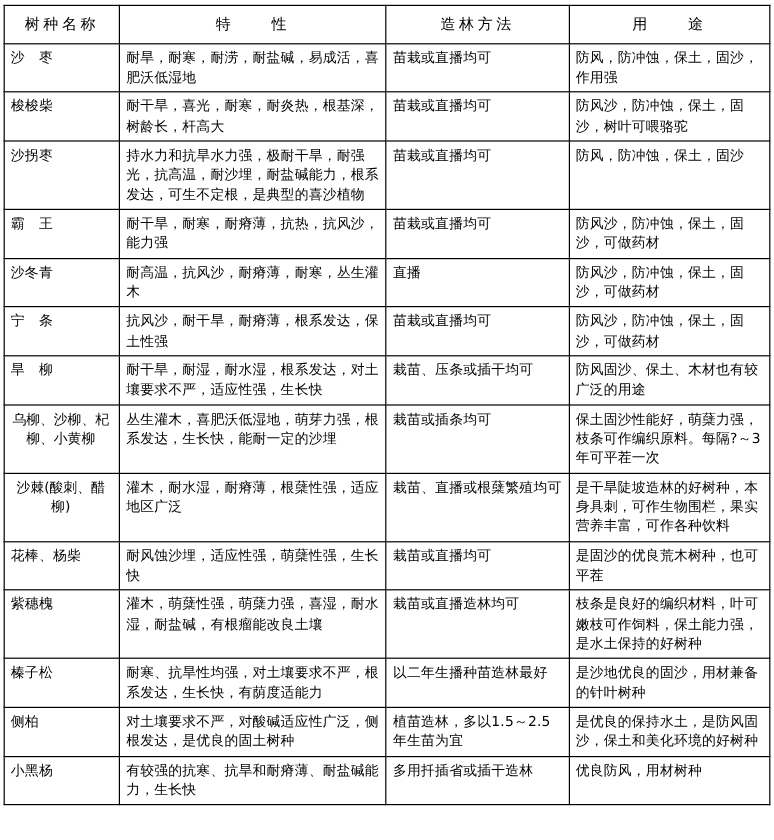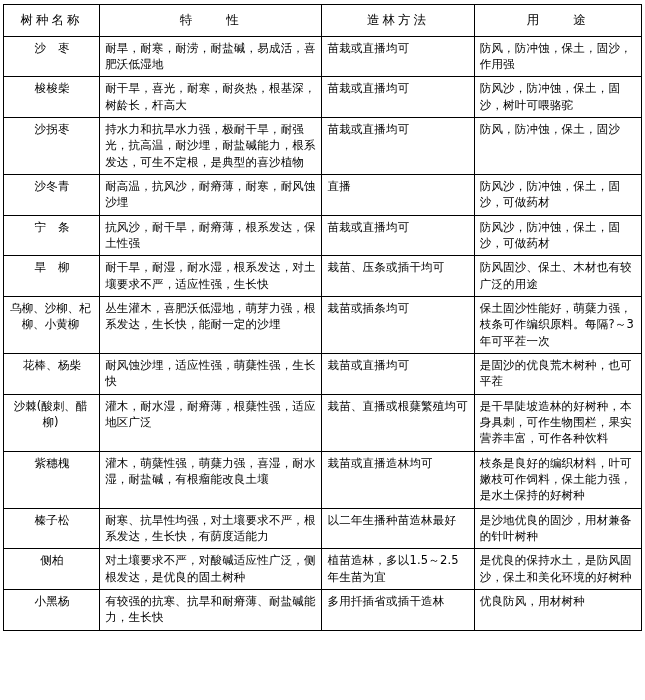--- a/index.html
+++ b/index.html
@@ -43,21 +43,20 @@
   }
   table.species-table thead th {
     text-align: center;
     vertical-align: middle;
     font-weight: normal;
     padding: 6px 4px 7px 4px;
     font-size: 12.5px;
     letter-spacing: 3px;
   }
   td.name {
-    text-align: center;
     font-weight: normal;
   }
   td.name.compact {
     text-align: center;
     padding-left: 2px;
     letter-spacing: 0;
   }
   td.body {
     text-align: left;
   }
@@ -96,22 +95,28 @@
           <td class="body">苗栽或直播均可</td>
           <td class="body">防风沙，防冲蚀，保土，固沙，树叶可喂骆驼</td>
         </tr>
         <tr>
           <td class="name">沙拐枣</td>
           <td class="body">持水力和抗旱水力强，极耐干旱，耐强光，抗高温，耐沙埋，耐盐碱能力，根系发达，可生不定根，是典型的喜沙植物</td>
           <td class="body">苗栽或直播均可</td>
           <td class="body">防风，防冲蚀，保土，固沙</td>
         </tr>
         <tr>
+          <td class="name">霸　王</td>
+          <td class="body">耐干旱，耐寒，耐瘠薄，抗热，抗风沙，能力强</td>
+          <td class="body">苗栽或直播均可</td>
+          <td class="body">防风沙，防冲蚀，保土，固沙，可做药材</td>
+        </tr>
+        <tr>
           <td class="name">沙冬青</td>
-          <td class="body">耐高温，抗风沙，耐瘠薄，耐寒，耐风蚀沙埋</td>
+          <td class="body">耐高温，抗风沙，耐瘠薄，耐寒，丛生灌木</td>
           <td class="body">直播</td>
           <td class="body">防风沙，防冲蚀，保土，固沙，可做药材</td>
         </tr>
         <tr>
           <td class="name">宁　条</td>
           <td class="body">抗风沙，耐干旱，耐瘠薄，根系发达，保土性强</td>
           <td class="body">苗栽或直播均可</td>
           <td class="body">防风沙，防冲蚀，保土，固沙，可做药材</td>
         </tr>
         <tr>
@@ -120,30 +125,30 @@
           <td class="body">栽苗、压条或插干均可</td>
           <td class="body">防风固沙、保土、木材也有较广泛的用途</td>
         </tr>
         <tr>
           <td class="name compact">乌柳、沙柳、杞柳、小黄柳</td>
           <td class="body">丛生灌木，喜肥沃低湿地，萌芽力强，根系发达，生长快，能耐一定的沙埋</td>
           <td class="body">栽苗或插条均可</td>
           <td class="body">保土固沙性能好，萌蘖力强，枝条可作编织原料。每隔?～3年可平茬一次</td>
         </tr>
         <tr>
+          <td class="name compact">沙棘(酸刺、醋柳)</td>
+          <td class="body">灌木，耐水湿，耐瘠薄，根蘖性强，适应地区广泛</td>
+          <td class="body">栽苗、直播或根蘖繁殖均可</td>
+          <td class="body">是干旱陡坡造林的好树种，本身具刺，可作生物围栏，果实营养丰富，可作各种饮料</td>
+        </tr>
+        <tr>
           <td class="name">花棒、杨柴</td>
           <td class="body">耐风蚀沙埋，适应性强，萌蘖性强，生长快</td>
           <td class="body">栽苗或直播均可</td>
           <td class="body">是固沙的优良荒木树种，也可平茬</td>
-        </tr>
-        <tr>
-          <td class="name compact">沙棘(酸刺、醋柳)</td>
-          <td class="body">灌木，耐水湿，耐瘠薄，根蘖性强，适应地区广泛</td>
-          <td class="body">栽苗、直播或根蘖繁殖均可</td>
-          <td class="body">是干旱陡坡造林的好树种，本身具刺，可作生物围栏，果实营养丰富，可作各种饮料</td>
         </tr>
         <tr>
           <td class="name">紫穗槐</td>
           <td class="body">灌木，萌蘖性强，萌蘖力强，喜湿，耐水湿，耐盐碱，有根瘤能改良土壤</td>
           <td class="body">栽苗或直播造林均可</td>
           <td class="body">枝条是良好的编织材料，叶可嫩枝可作饲料，保土能力强，是水土保持的好树种</td>
         </tr>
         <tr>
           <td class="name">榛子松</td>
           <td class="body">耐寒、抗旱性均强，对土壤要求不严，根系发达，生长快，有荫度适能力</td>

